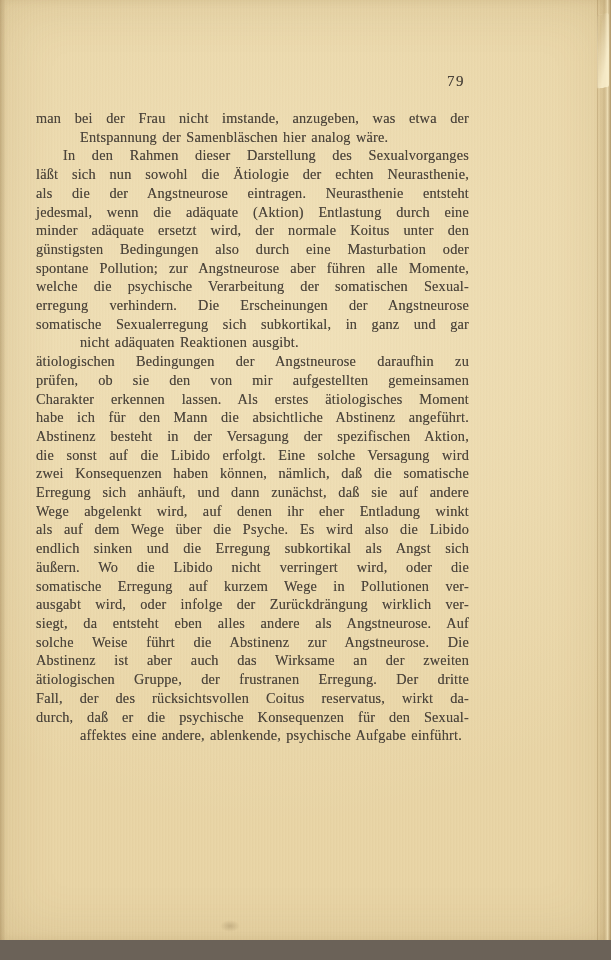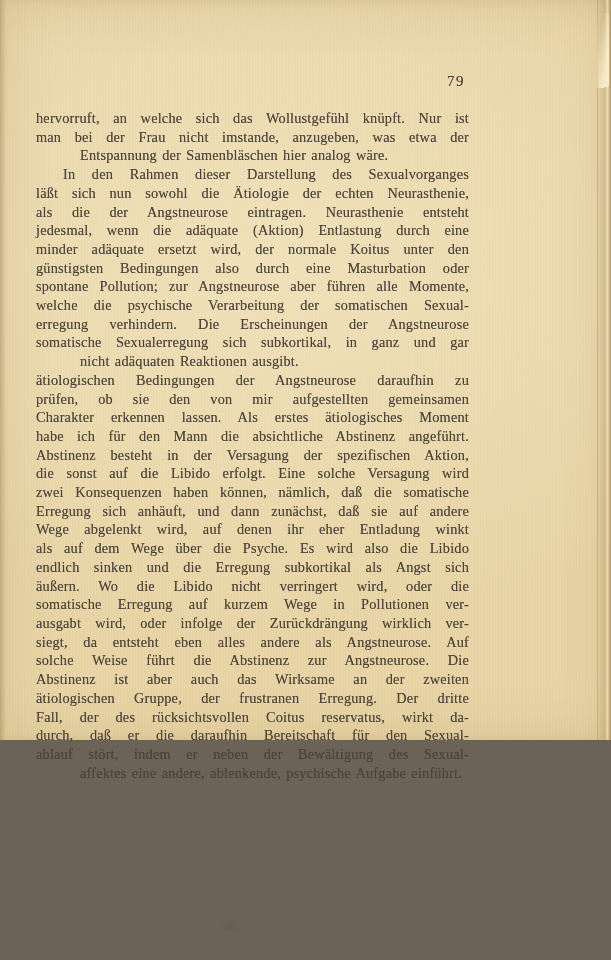--- a/index.html
+++ b/index.html
@@ -8,21 +8,21 @@
   }
   body {
     width: 611px;
     height: 960px;
     overflow: hidden;
     background: #6b6258;
   }
   .scan {
     position: relative;
     width: 611px;
-    height: 740px;
+    height: 940px;
     font-family: "Liberation Serif", "DejaVu Serif", serif;
     color: var(--ink, #4b443b);
     background:
       radial-gradient(ellipse 140% 85% at 45% 35%, rgba(255,247,221,0.38) 0%, rgba(255,247,221,0) 62%),
       repeating-linear-gradient(90deg,
         rgba(128,97,46,0.030) 0px, rgba(128,97,46,0.030) 1px,
         rgba(255,252,240,0.028) 2px, rgba(128,97,46,0) 3px),
       var(--paper, #e9d5a6);
     box-shadow:
       inset 0 0 55px rgba(124,92,40,0.16),
@@ -105,21 +105,20 @@
   }
 </style>
 </head>
 <body>
 
 <div class="scan">
 
   <div class="pagenum">79</div>
 
   <div class="textblock">
-    <div class="l">hervorruft, an welche sich das Wollustgefühl knüpft. Nur ist</div>
     <div class="l">man bei der Frau nicht imstande, anzugeben, was etwa der</div>
     <div class="l e">Entspannung der Samenbläschen hier analog wäre.</div>
     <div class="l i">In den Rahmen dieser Darstellung des Sexualvorganges</div>
     <div class="l">läßt sich nun sowohl die Ätiologie der echten Neurasthenie,</div>
     <div class="l">als die der Angstneurose eintragen. Neurasthenie entsteht</div>
     <div class="l">jedesmal, wenn die adäquate (Aktion) Entlastung durch eine</div>
     <div class="l">minder adäquate ersetzt wird, der normale Koitus unter den</div>
     <div class="l">günstigsten Bedingungen also durch eine Masturbation oder</div>
     <div class="l">spontane Pollution; zur Angstneurose aber führen alle Momente,</div>
     <div class="l">welche die psychische Verarbeitung der somatischen Sexual-</div>
@@ -138,22 +137,21 @@
     <div class="l">als auf dem Wege über die Psyche. Es wird also die Libido</div>
     <div class="l">endlich sinken und die Erregung subkortikal als Angst sich</div>
     <div class="l">äußern. Wo die Libido nicht verringert wird, oder die</div>
     <div class="l">somatische Erregung auf kurzem Wege in Pollutionen ver-</div>
     <div class="l">ausgabt wird, oder infolge der Zurückdrängung wirklich ver-</div>
     <div class="l">siegt, da entsteht eben alles andere als Angstneurose. Auf</div>
     <div class="l">solche Weise führt die Abstinenz zur Angstneurose. Die</div>
     <div class="l">Abstinenz ist aber auch das Wirksame an der zweiten</div>
     <div class="l">ätiologischen Gruppe, der frustranen Erregung. Der dritte</div>
     <div class="l">Fall, der des rücksichtsvollen Coitus reservatus, wirkt da-</div>
-    <div class="l">durch, daß er die daraufhin Bereitschaft für den Sexual-</div>
-    <div class="l">ablauf stört, indem er neben der Bewältigung des Sexual-</div>
+    <div class="l">durch, daß er die psychische Konsequenzen für den Sexual-</div>
     <div class="l e">affektes eine andere, ablenkende, psychische Aufgabe einführt.</div>
   </div>
 
   <div class="edge-left"></div>
   <div class="edge-right"></div>
   <div class="corner-chip"></div>
   <div class="smudge"></div>
 
 </div>
 

